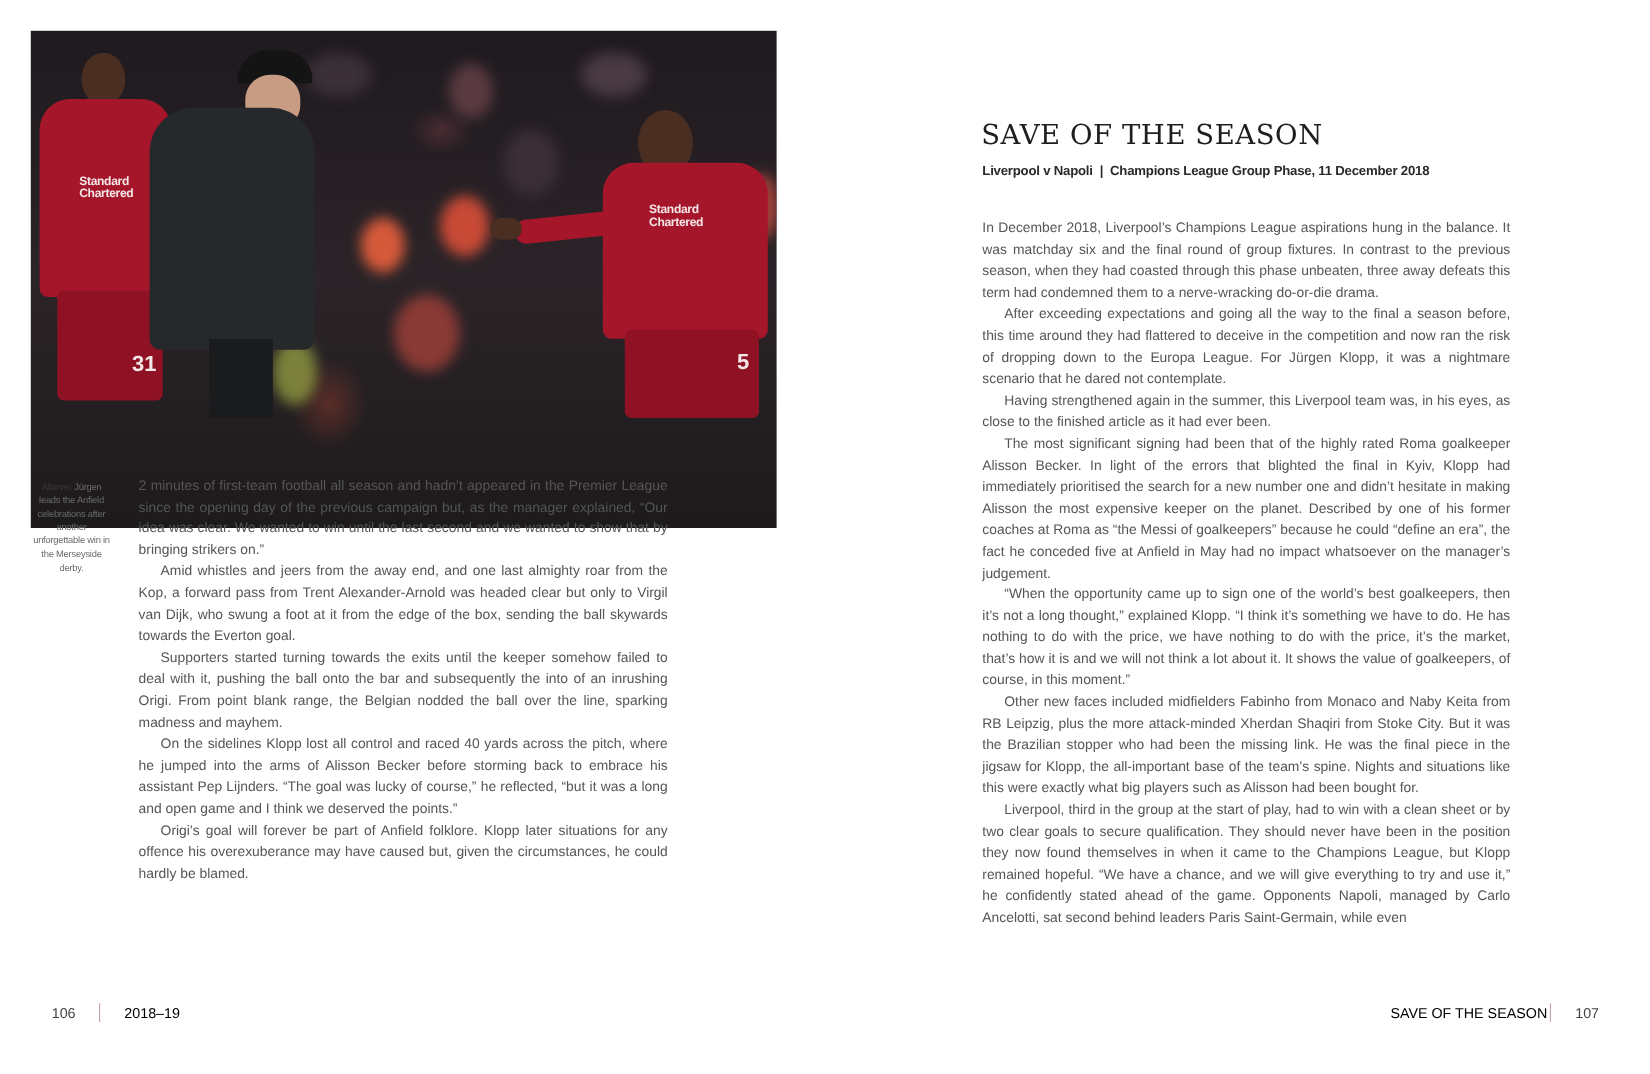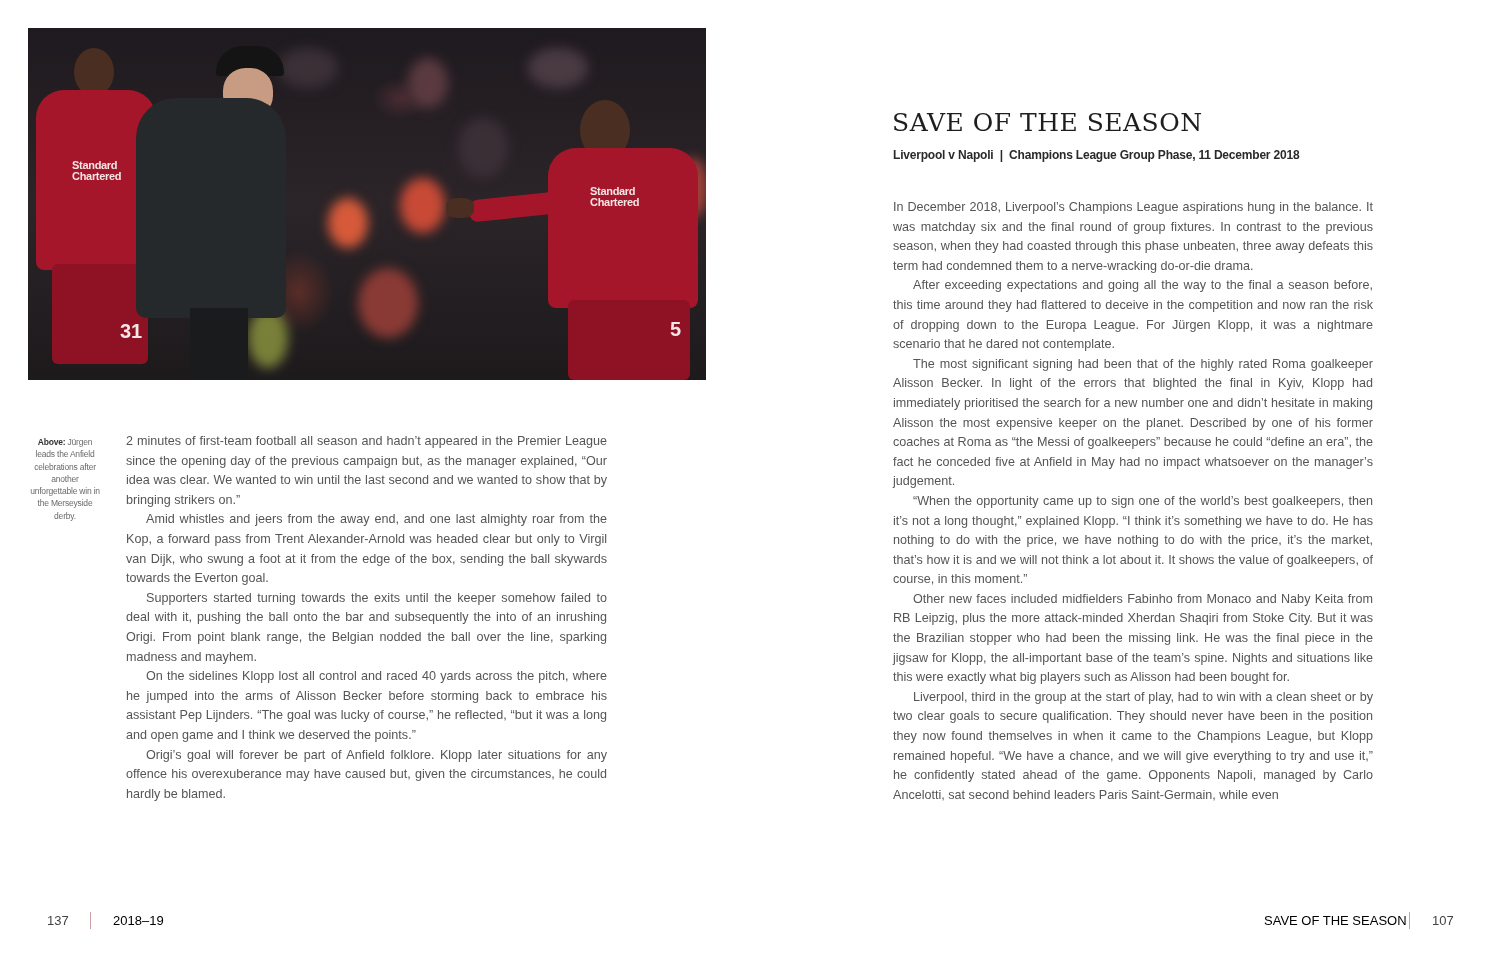--- a/index.html
+++ b/index.html
@@ -1,19 +1,19 @@
 <!DOCTYPE html>
 <html><head>
 <meta charset="utf-8">
 <style>
   html, body { margin:0; padding:0; background:#ffffff; }
   body { width:1500px; height:976px; position:relative; overflow:hidden; font-family:"Liberation Sans", sans-serif; color:#4a4a4a; }
 
   
-  .photo { position:absolute; left:28px; top:28px; width:678px; height:352px; overflow:hidden;
+  .photo { position:absolute; left:28px; top:28px; width:678px; height:452px; overflow:hidden;
     background:
       radial-gradient(ellipse 60px 40px at 90% 55%, rgba(200,60,40,0.55), transparent 70%),
       radial-gradient(ellipse 50px 60px at 40% 75%, rgba(190,70,50,0.35), transparent 70%),
       radial-gradient(ellipse 40px 30px at 55% 20%, rgba(120,60,70,0.45), transparent 70%),
       radial-gradient(ellipse 30px 40px at 8% 60%, rgba(200,70,50,0.45), transparent 70%),
       linear-gradient(180deg, #1f1a1f 0%, #2b2428 50%, #1d1a1c 100%); }
   .crowd-blob { position:absolute; border-radius:50%; filter:blur(6px); }
   .fig { position:absolute; }
   .shirt { background:#a5162a; border-radius:28px 28px 8px 8px; }
   .shorts { background:#8e1224; border-radius:6px; }
@@ -91,25 +91,26 @@
   <p>On the sidelines Klopp lost all control and raced 40 yards across the pitch, where he jumped into the arms of Alisson Becker before storming back to embrace his assistant Pep Lijnders. “The goal was lucky of course,” he reflected, “but it was a long and open game and I think we deserved the points.”</p>
   <p>Origi’s goal will forever be part of Anfield folklore. Klopp later situations for any offence his overexuberance may have caused but, given the circumstances, he could hardly be blamed.</p>
 </div>
 
 <h1 class="title" style="margin:0;">SAVE OF THE SEASON</h1>
 <div class="subtitle" style="white-space:pre;">Liverpool v Napoli  |  Champions League Group Phase, 11 December 2018</div>
 
 <div class="col right-col">
   <p class="noindent">In December 2018, Liverpool’s Champions League aspirations hung in the balance. It was matchday six and the final round of group fixtures. In contrast to the previous season, when they had coasted through this phase unbeaten, three away defeats this term had condemned them to a nerve-wracking do-or-die drama.</p>
   <p>After exceeding expectations and going all the way to the final a season before, this time around they had flattered to deceive in the competition and now ran the risk of dropping down to the Europa League. For Jürgen Klopp, it was a nightmare scenario that he dared not contemplate.</p>
+  <p>Having strengthened again in the summer, this Liverpool team was, in his eyes, as close to the finished article as it had ever been.</p>
   <p>The most significant signing had been that of the highly rated Roma goalkeeper Alisson Becker. In light of the errors that blighted the final in Kyiv, Klopp had immediately prioritised the search for a new number one and didn’t hesitate in making Alisson the most expensive keeper on the planet. Described by one of his former coaches at Roma as “the Messi of goalkeepers” because he could “define an era”, the fact he conceded five at Anfield in May had no impact whatsoever on the manager’s judgement.</p>
   <p>“When the opportunity came up to sign one of the world’s best goalkeepers, then it’s not a long thought,” explained Klopp. “I think it’s something we have to do. He has nothing to do with the price, we have nothing to do with the price, it’s the market, that’s how it is and we will not think a lot about it. It shows the value of goalkeepers, of course, in this moment.”</p>
   <p>Other new faces included midfielders Fabinho from Monaco and Naby Keita from RB Leipzig, plus the more attack-minded Xherdan Shaqiri from Stoke City. But it was the Brazilian stopper who had been the missing link. He was the final piece in the jigsaw for Klopp, the all-important base of the team’s spine. Nights and situations like this were exactly what big players such as Alisson had been bought for.</p>
   <p>Liverpool, third in the group at the start of play, had to win with a clean sheet or by two clear goals to secure qualification. They should never have been in the position they now found themselves in when it came to the Champions League, but Klopp remained hopeful. “We have a chance, and we will give everything to try and use it,” he confidently stated ahead of the game. Opponents Napoli, managed by Carlo Ancelotti, sat second behind leaders Paris Saint-Germain, while even</p>
 </div>
 
-<div class="folio" style="left:47px;">137</div>
+<div class="folio" style="left:47px;">106</div>
 <div class="folio-sep" style="left:90px;"></div>
 <div class="folio folio-running" style="left:113px;">2018–19</div>
 
 <div class="folio folio-running" style="left:1264px;">SAVE OF THE SEASON</div>
 <div class="folio-sep" style="left:1409px;"></div>
 <div class="folio" style="left:1432px;">107</div>
 
 </body></html>

